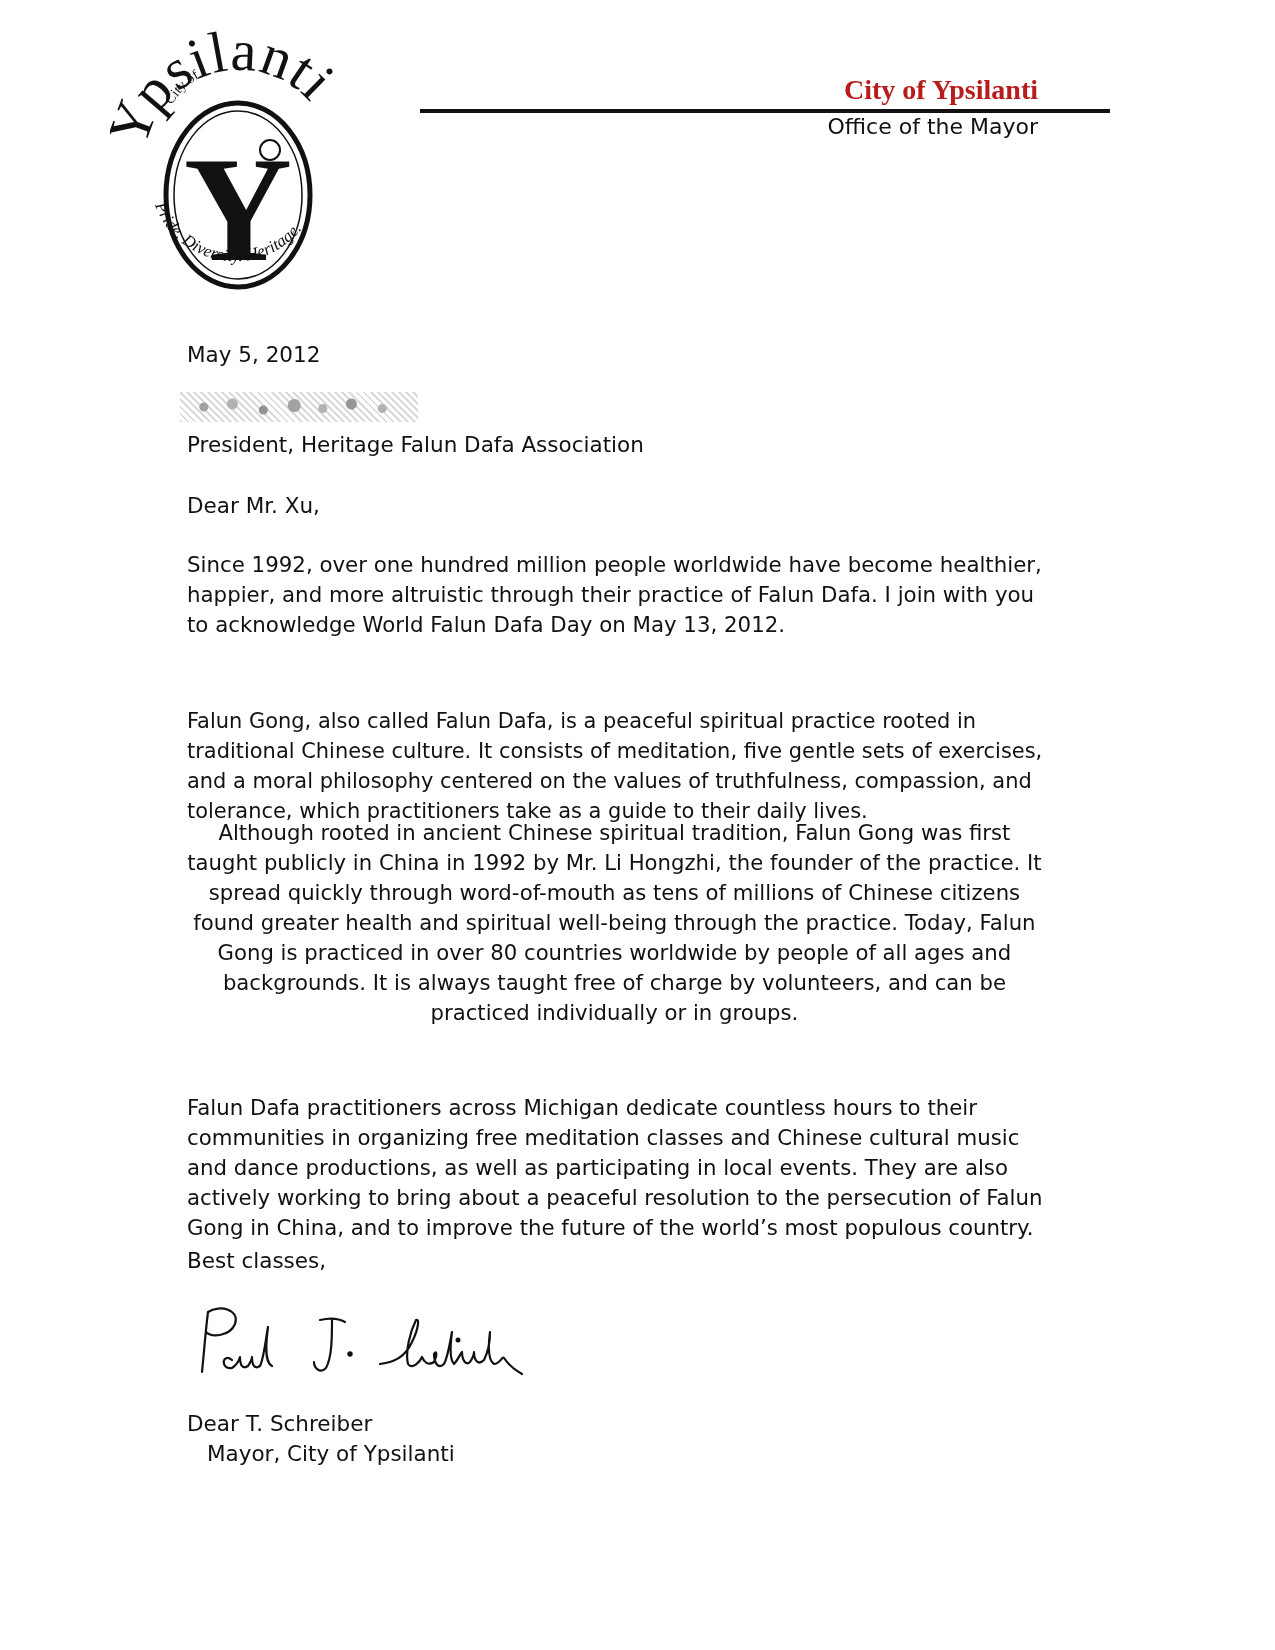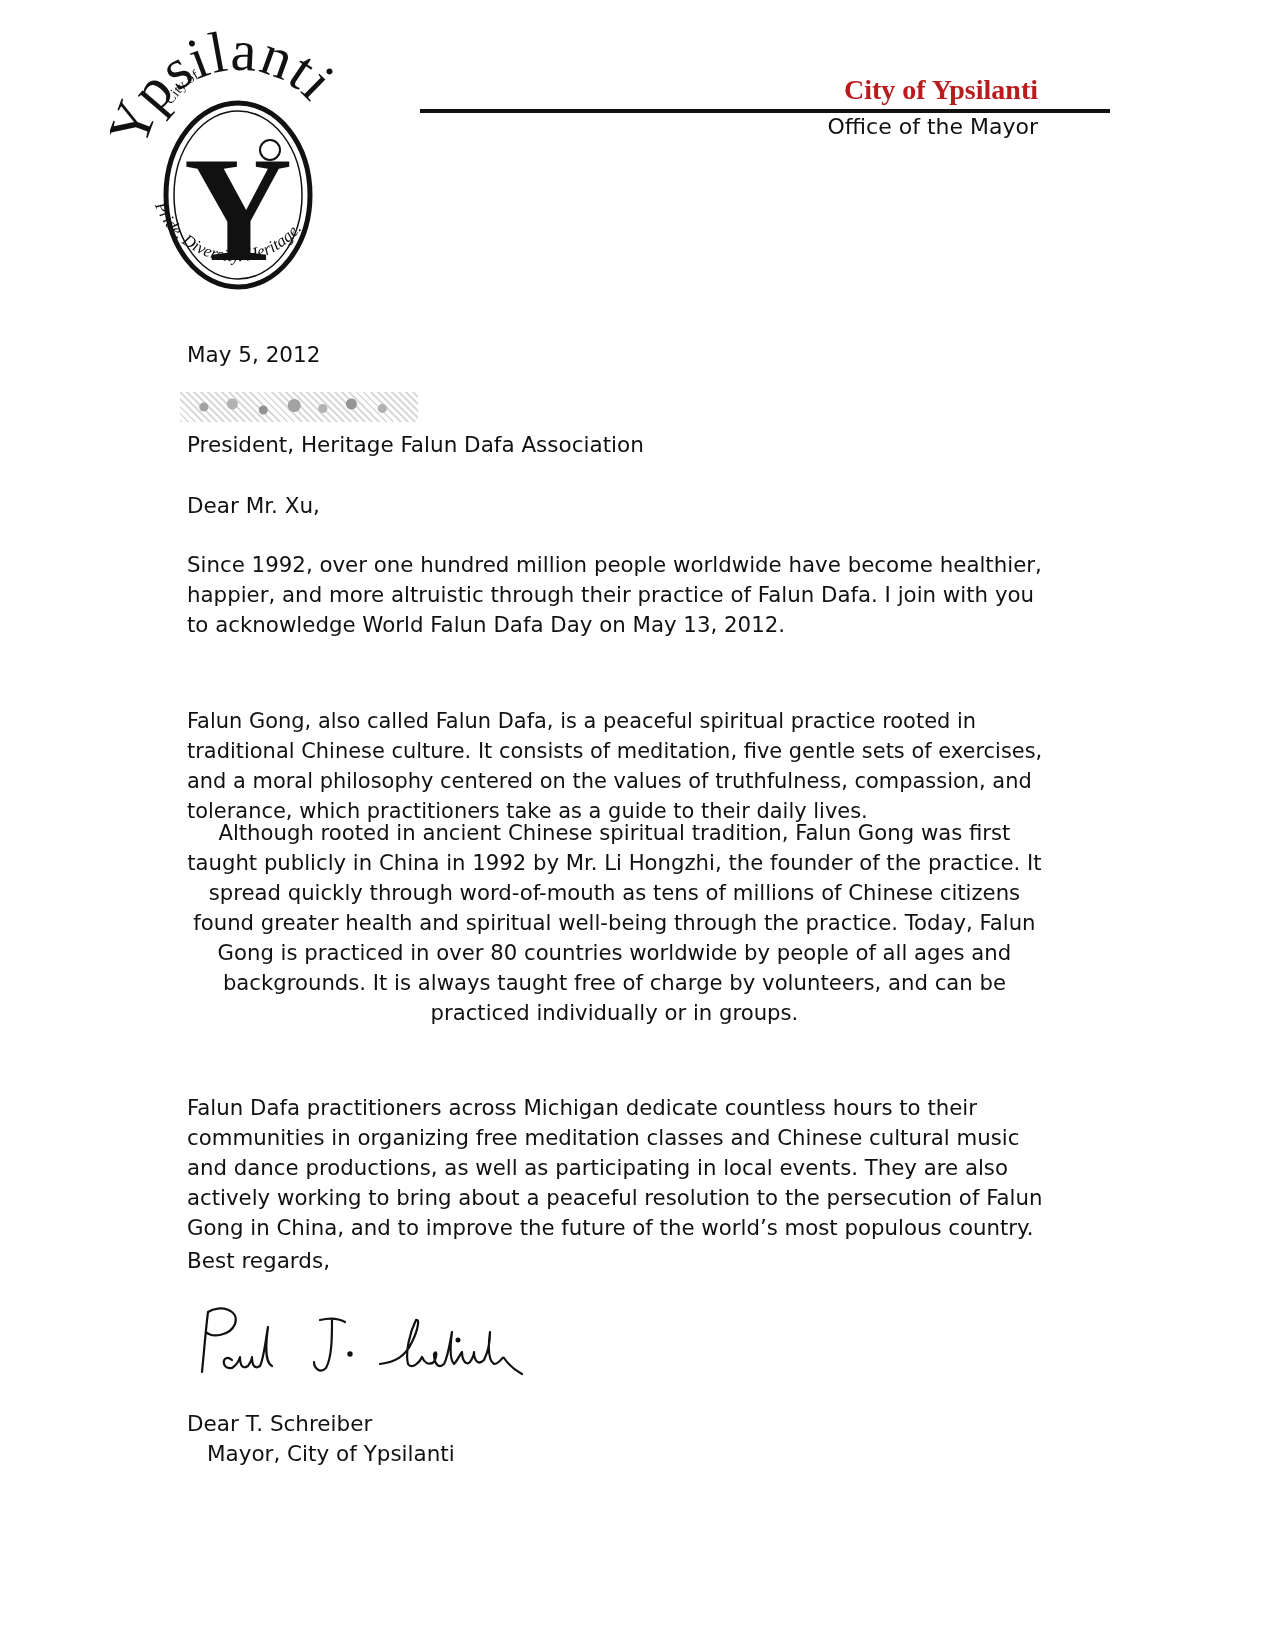--- a/index.html
+++ b/index.html
@@ -94,21 +94,21 @@
 </div>
 
 <div class="abs body-text para p4">
   <span class="line" style="transform: scaleX(0.99); transform-origin: 0px 0px; width: 864px;">Falun Dafa practitioners across Michigan dedicate countless hours to their</span>
   <span class="line" style="transform: scaleX(0.99); transform-origin: 0px 0px; width: 864px;">communities in organizing free meditation classes and Chinese cultural music</span>
   <span class="line" style="transform: scaleX(0.99); transform-origin: 0px 0px; width: 864px;">and dance productions, as well as participating in local events. They are also</span>
   <span class="line" style="transform: scaleX(0.99); transform-origin: 0px 0px; width: 864px;">actively working to bring about a peaceful resolution to the persecution of Falun</span>
   <span class="line" style="transform: scaleX(0.99); transform-origin: 0px 0px; width: 864px;">Gong in China, and to improve the future of the world’s most populous country.</span>
 </div>
 
-<div class="abs body-text closing">Best regards,</div>
+<div class="abs body-text closing">Best classes,</div>
 
 <div class="abs signature">
   <svg width="340" height="80" viewBox="0 0 340 80" xmlns="http://www.w3.org/2000/svg">
     <g fill="none" stroke="#111" stroke-width="2.2" stroke-linecap="round" stroke-linejoin="round">
 
       <path d="M12 70 C 14 50, 16 25, 18 10 C 30 2, 50 8, 45 22 C 40 34, 22 36, 16 30"></path>
 
       <path d="M42 58 C 32 50, 30 68, 42 66 C 48 62, 50 55, 50 55 C 50 62, 52 68, 58 64 C 62 58, 62 55, 62 55 C 62 62, 64 68, 70 64 C 74 56, 76 35, 78 25 C 76 40, 74 60, 82 64"></path>
 
       <path d="M130 18 C 138 16, 148 16, 155 20"></path>

